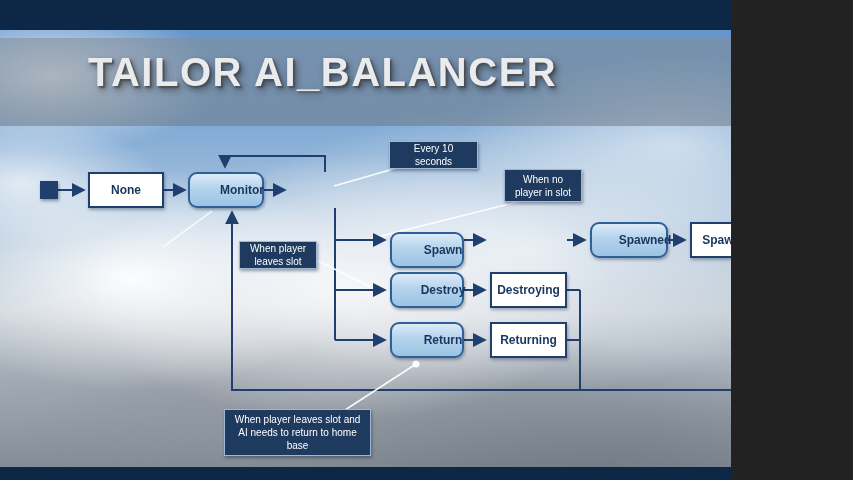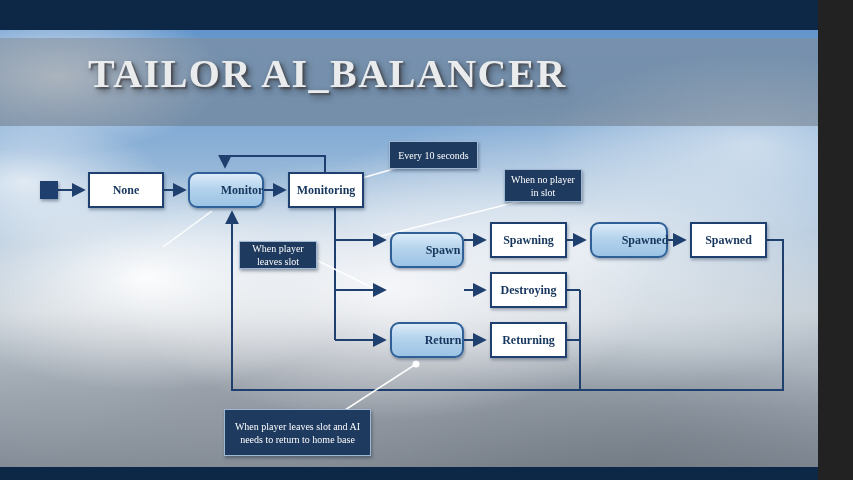--- a/index.html
+++ b/index.html
@@ -1,18 +1,18 @@
 <!DOCTYPE html>
 <html><head>
 <meta charset="utf-8">
 <style>
   html,body{margin:0;padding:0;background:#222;}
   .slide{
-    position:relative;width:818px;height:480px;overflow:hidden;
-    font-family:Liberation Serif, serif;
+    position:relative;width:731px;height:480px;overflow:hidden;
+    font-family:Liberation Sans, sans-serif;
     background:
       radial-gradient(ellipse 240px 110px at 7% 16%, rgba(255,255,255,.8), rgba(255,255,255,0) 70%),
       radial-gradient(ellipse 200px 90px at 3% 38%, rgba(255,255,255,.7), rgba(255,255,255,0) 70%),
       radial-gradient(ellipse 320px 160px at 18% 58%, rgba(255,255,255,.95), rgba(255,255,255,0) 70%),
       radial-gradient(ellipse 380px 190px at 47% 60%, rgba(250,250,252,.92), rgba(255,255,255,0) 70%),
       radial-gradient(ellipse 430px 200px at 72% 52%, rgba(238,242,246,.85), rgba(255,255,255,0) 72%),
       radial-gradient(ellipse 300px 130px at 92% 30%, rgba(245,248,250,.6), rgba(255,255,255,0) 70%),
       radial-gradient(ellipse 520px 180px at 38% 84%, rgba(150,156,165,.8), rgba(150,156,165,0) 72%),
       radial-gradient(ellipse 640px 210px at 62% 102%, rgba(108,116,126,.95), rgba(108,116,126,0) 75%),
       linear-gradient(180deg,#5b8fc7 0%,#79a5d3 22%,#a9c3dc 45%,#c3ccd4 65%,#99a2ac 85%,#7e8791 100%);
@@ -88,27 +88,26 @@
       <path d="M163 247 L212 211"></path>
       <path d="M345 410 L416 364"></path>
     </g>
     <circle cx="416" cy="364" r="3.5" fill="#ffffff"></circle>
   </svg>
 
   <div class="start-sq"></div>
 
   <div class="state state-white" style="left:88px;top:172px;width:76px;height:36px">None</div>
   <div class="state state-blue" style="left:188px;top:172px;width:76px;height:36px">Monitor</div>
-  <div class="state state-white" style="left:288px;top:172px;width:76px;height:36px">Monitoring</div>
 
   <div class="state state-blue" style="left:390px;top:232px;width:74px;height:36px">Spawn</div>
-  <div class="state state-white" style="left:490px;top:222px;width:77px;height:36px">Spawning</div>
   <div class="state state-blue" style="left:590px;top:222px;width:78px;height:36px">Spawned</div>
   <div class="state state-white" style="left:690px;top:222px;width:77px;height:36px">Spawned</div>
 
+  <div class="state state-blue" style="left:390px;top:272px;width:74px;height:36px">Destroy</div>
   <div class="state state-white" style="left:490px;top:272px;width:77px;height:36px">Destroying</div>
 
   <div class="state state-blue" style="left:390px;top:322px;width:74px;height:36px">Return</div>
   <div class="state state-white" style="left:490px;top:322px;width:77px;height:36px">Returning</div>
 
   <div class="callout" style="left:389px;top:141px;width:89px;height:28px">Every 10 seconds</div>
   <div class="callout" style="left:504px;top:169px;width:78px;height:33px">When no player in slot</div>
   <div class="callout" style="left:239px;top:241px;width:78px;height:28px">When player leaves slot</div>
   <div class="callout" style="left:224px;top:409px;width:147px;height:47px">When player leaves slot and AI needs to return to home base</div>
 

